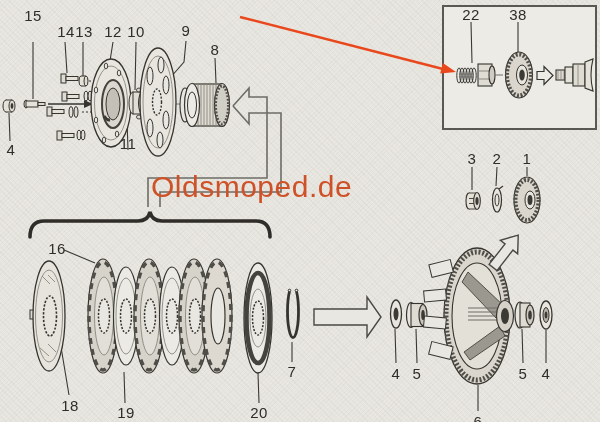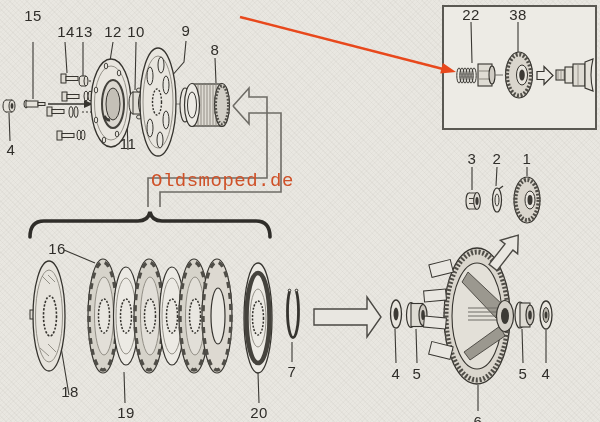--- a/index.html
+++ b/index.html
@@ -14,22 +14,22 @@
   .stage svg{position:absolute;left:0;top:0;}
   .callout{
     position:absolute;
     transform:translateX(-50%);
     font-size:15px;line-height:1.05;
     color:#2f2d29;letter-spacing:0.5px;
     white-space:nowrap;user-select:none;
   }
   .watermark{
     position:absolute;left:151px;top:172px;
-    font-family:Liberation Mono, monospace;
-    font-size:19px;line-height:1;color:#cf5128;
+    font-family:Liberation Sans, sans-serif;
+    font-size:30px;line-height:1;color:#cf5128;
     letter-spacing:0.5px;white-space:nowrap;user-select:none;text-align:right;
   }
 </style>
 </head>
 <body>
 
 <div class="stage">
 
 <svg width="600" height="422" viewBox="0 0 600 422">
 
@@ -336,21 +336,21 @@
 <span class="callout" style="left:186px;top:23px">9</span>
 <span class="callout" style="left:215px;top:42px">8</span>
 <span class="callout" style="left:11px;top:142px">4</span>
 <span class="callout" style="left:128px;top:136px">11</span>
 <span class="callout" style="left:471px;top:7px">22</span>
 <span class="callout" style="left:518px;top:7px">38</span>
 <span class="callout" style="left:472px;top:151px">3</span>
 <span class="callout" style="left:497px;top:151px">2</span>
 <span class="callout" style="left:527px;top:151px">1</span>
 <span class="callout" style="left:57px;top:241px">16</span>
-<span class="callout" style="left:70px;top:384px">18</span>
+<span class="callout" style="left:70px;top:398px">18</span>
 <span class="callout" style="left:126px;top:405px">19</span>
 <span class="callout" style="left:259px;top:405px">20</span>
 <span class="callout" style="left:292px;top:364px">7</span>
 <span class="callout" style="left:396px;top:366px">4</span>
 <span class="callout" style="left:417px;top:366px">5</span>
 <span class="callout" style="left:523px;top:366px">5</span>
 <span class="callout" style="left:546px;top:366px">4</span>
 <span class="callout" style="left:478px;top:414px">6</span>
 
 </div>

